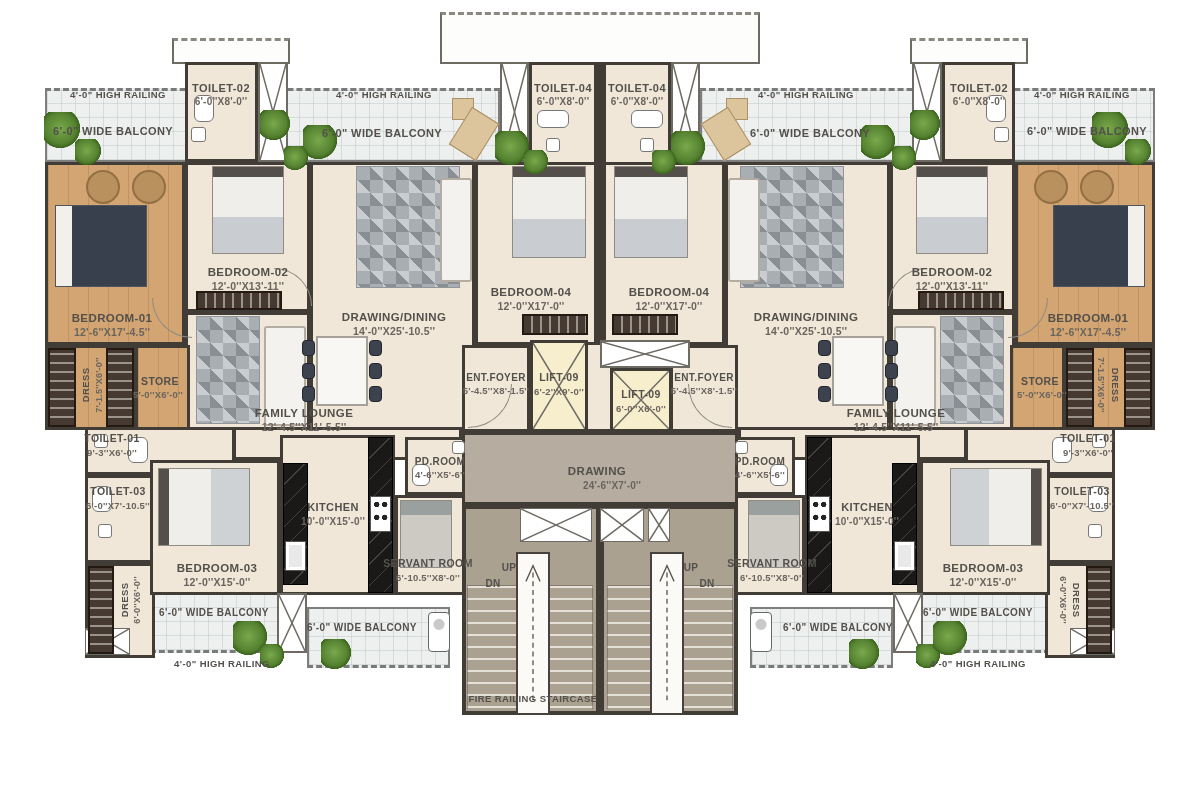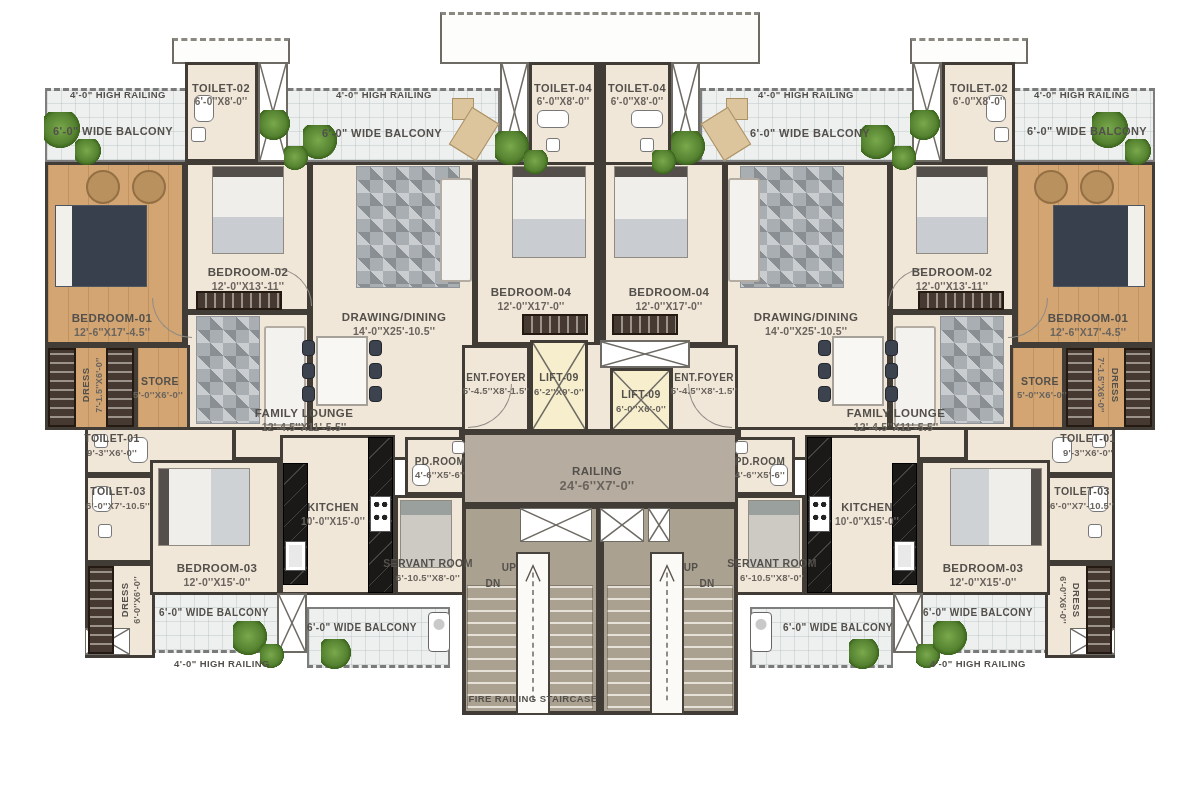--- a/index.html
+++ b/index.html
@@ -395,22 +395,22 @@
         <span class="label" style="left: 1115px; top: 385px; font-size: 9.5px; transform: translate(-50%, -50%) rotate(90deg);">DRESS</span>
         <span class="label dim" style="left: 1101px; top: 385px; font-size: 9px; transform: translate(-50%, -50%) rotate(90deg);">7'-1.5''X6'-0''</span>
         <span class="label" style="left: 112px; top: 438px; font-size: 10.5px; transform: translate(-50%, -50%);">TOILET-01</span>
         <span class="label dim" style="left: 112px; top: 452px; font-size: 9.5px; transform: translate(-50%, -50%);">9'-3''X6'-0''</span>
         <span class="label" style="left: 1088px; top: 438px; font-size: 10.5px; transform: translate(-50%, -50%);">TOILET-01</span>
         <span class="label dim" style="left: 1088px; top: 452px; font-size: 9.5px; transform: translate(-50%, -50%);">9'-3''X6'-0''</span>
         <span class="label" style="left: 118px; top: 491px; font-size: 10.5px; transform: translate(-50%, -50%);">TOILET-03</span>
         <span class="label dim" style="left: 118px; top: 505px; font-size: 9.5px; transform: translate(-50%, -50%);">6'-0''X7'-10.5''</span>
         <span class="label" style="left: 1082px; top: 491px; font-size: 10.5px; transform: translate(-50%, -50%);">TOILET-03</span>
         <span class="label dim" style="left: 1082px; top: 505px; font-size: 9.5px; transform: translate(-50%, -50%);">6'-0''X7'-10.5''</span>
-        <span class="label" style="left: 597px; top: 471px; font-size: 11.5px; transform: translate(-50%, -50%);">RAILING</span>
-        <span class="label dim" style="left: 597px; top: 485px; font-size: 13px; transform: translate(-50%, -50%);">24'-6''X7'-0''</span>
+        <span class="label" style="left: 597px; top: 471px; font-size: 11.5px; transform: translate(-50%, -50%);">DRAWING</span>
+        <span class="label dim" style="left: 612px; top: 485px; font-size: 10px; transform: translate(-50%, -50%);">24'-6''X7'-0''</span>
         <span class="label" style="left: 440px; top: 461px; font-size: 10px; transform: translate(-50%, -50%);">PD.ROOM</span>
         <span class="label dim" style="left: 440px; top: 474px; font-size: 9.5px; transform: translate(-50%, -50%);">4'-6''X5'-6''</span>
         <span class="label" style="left: 760px; top: 461px; font-size: 10px; transform: translate(-50%, -50%);">PD.ROOM</span>
         <span class="label dim" style="left: 760px; top: 474px; font-size: 9.5px; transform: translate(-50%, -50%);">4'-6''X5'-6''</span>
         <span class="label" style="left: 333px; top: 507px; font-size: 11px; transform: translate(-50%, -50%);">KITCHEN</span>
         <span class="label dim" style="left: 333px; top: 521px; font-size: 10px; transform: translate(-50%, -50%);">10'-0''X15'-0''</span>
         <span class="label" style="left: 867px; top: 507px; font-size: 11px; transform: translate(-50%, -50%);">KITCHEN</span>
         <span class="label dim" style="left: 867px; top: 521px; font-size: 10px; transform: translate(-50%, -50%);">10'-0''X15'-0''</span>
         <span class="label" style="left: 428px; top: 563px; font-size: 10.5px; transform: translate(-50%, -50%);">SERVANT ROOM</span>
         <span class="label dim" style="left: 428px; top: 577px; font-size: 9.5px; transform: translate(-50%, -50%);">6'-10.5''X8'-0''</span>

